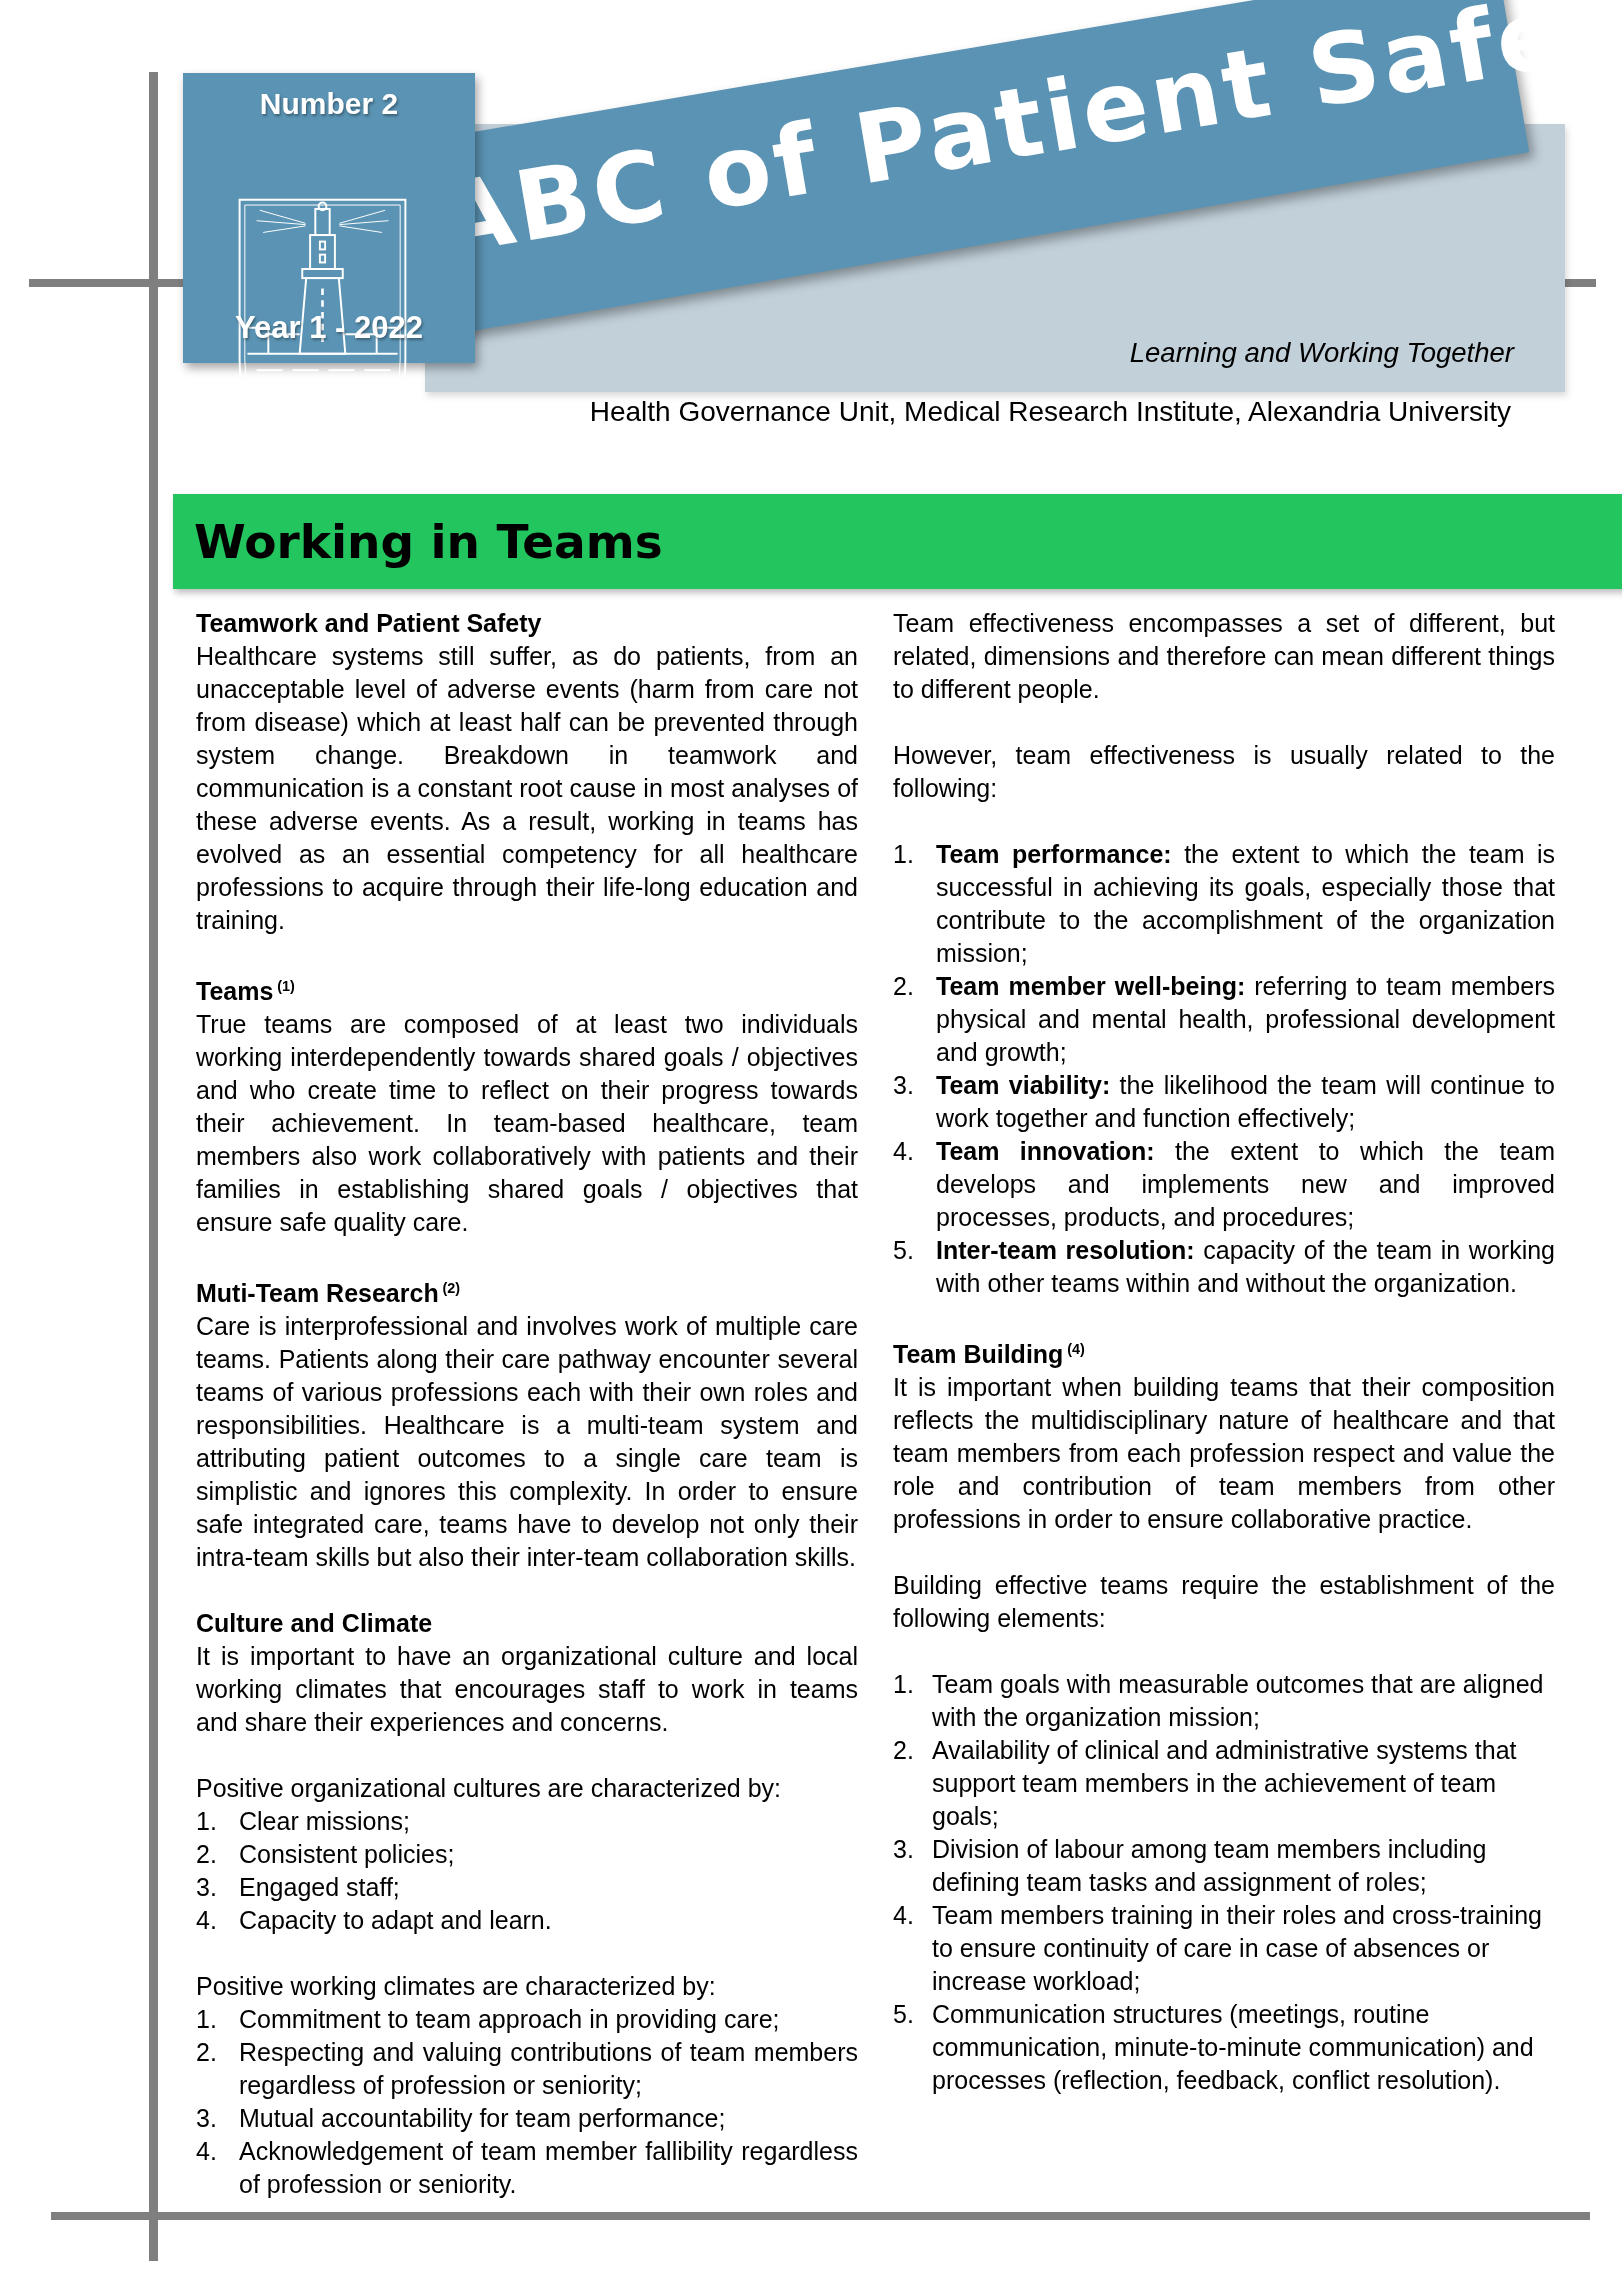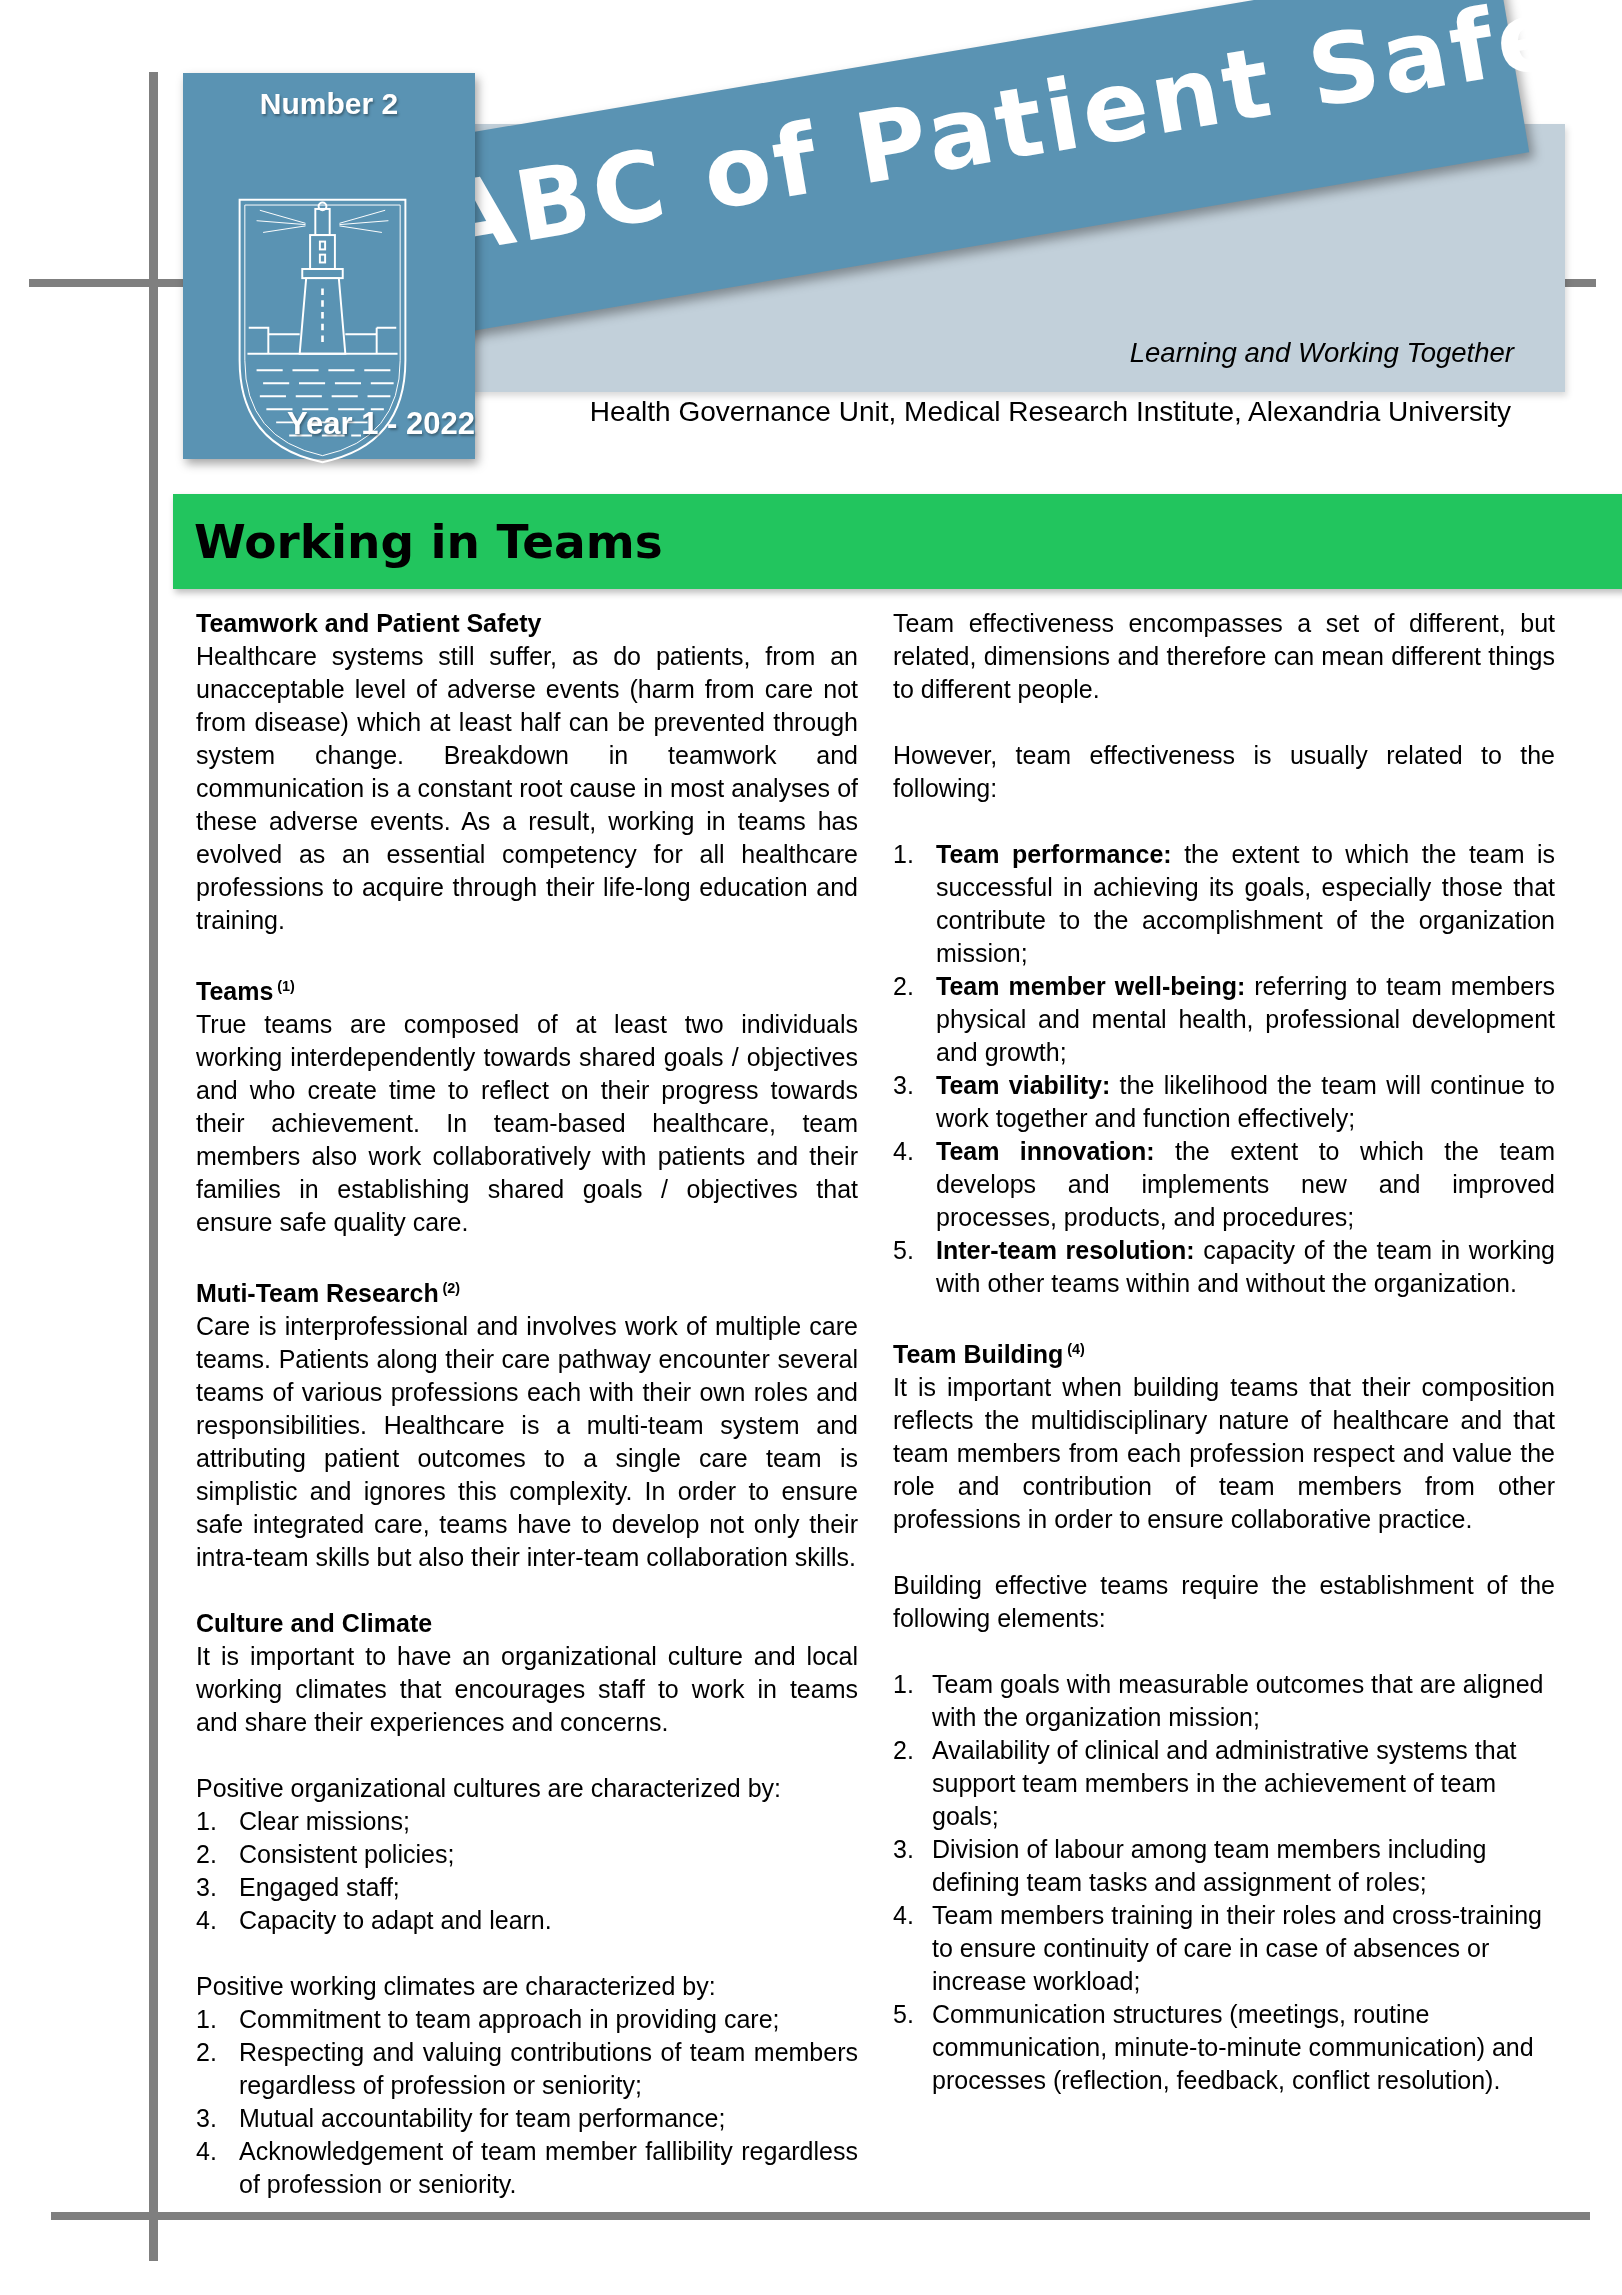--- a/index.html
+++ b/index.html
@@ -4,27 +4,27 @@
 <style>
   html, body { margin: 0; padding: 0; background: #ffffff; }
   body { width: 1622px; height: 2295px; position: relative; overflow: hidden;
          font-family: "Liberation Sans", sans-serif; color: #000; }
 
   .rule { position: absolute; background: #7f7f7f; }
   .rule-v { left: 149px; top: 72px; width: 8.5px; height: 2189px; }
   .rule-h-top { left: 29.4px; top: 279px; width: 1567px; height: 7.9px; }
   .rule-h-bottom { left: 51px; top: 2212px; width: 1539px; height: 7.9px; }
 
-  .badge { position: absolute; left: 183px; top: 73px; width: 292px; height: 386px;
+  .badge { position: absolute; left: 183px; top: 73px; width: 292px; height: 290px;
            background: #5a93b3; box-shadow: 2.6px 5.2px 9.2px rgba(0,0,0,0.35); color: #fff;
            text-align: center; }
   .badge .num { position: absolute; top: 14.4px; left: 0; right: 0; font-weight: bold;
                 font-size: 30px; text-shadow: 1.3px 2px 2.6px rgba(0,0,0,0.35); }
   .badge .year { position: absolute; bottom: 17px; left: 0; right: 0; font-weight: bold;
-                 font-size: 31px; text-shadow: 1.3px 2px 2.6px rgba(0,0,0,0.35); text-align: right; }
+                 font-size: 31px; text-shadow: 1.3px 2px 2.6px rgba(0,0,0,0.35); }
   .badge .crest { position: absolute; left: 54px; top: 124px; width: 171px; height: 268px; }
 
   .header-band { position: absolute; left: 425px; top: 124px; width: 1140px; height: 268px;
                  background: #c2d0da; box-shadow: 2px 3.9px 6.5px rgba(0,0,0,0.15); }
 
   .title-banner { position: absolute; left: 419px; top: 144px; width: 1126px; height: 196px;
                   background: #5a93b3; transform: rotate(-9.6deg); transform-origin: left bottom;
                   box-shadow: 3.9px 6.5px 10.5px rgba(0,0,0,0.35); }
   .title-text { position: absolute; left: 39px; top: 26px; font-family: "DejaVu Sans", sans-serif;
                 font-weight: bold; color: #fff; font-size: 97px; letter-spacing: 3.9px;

